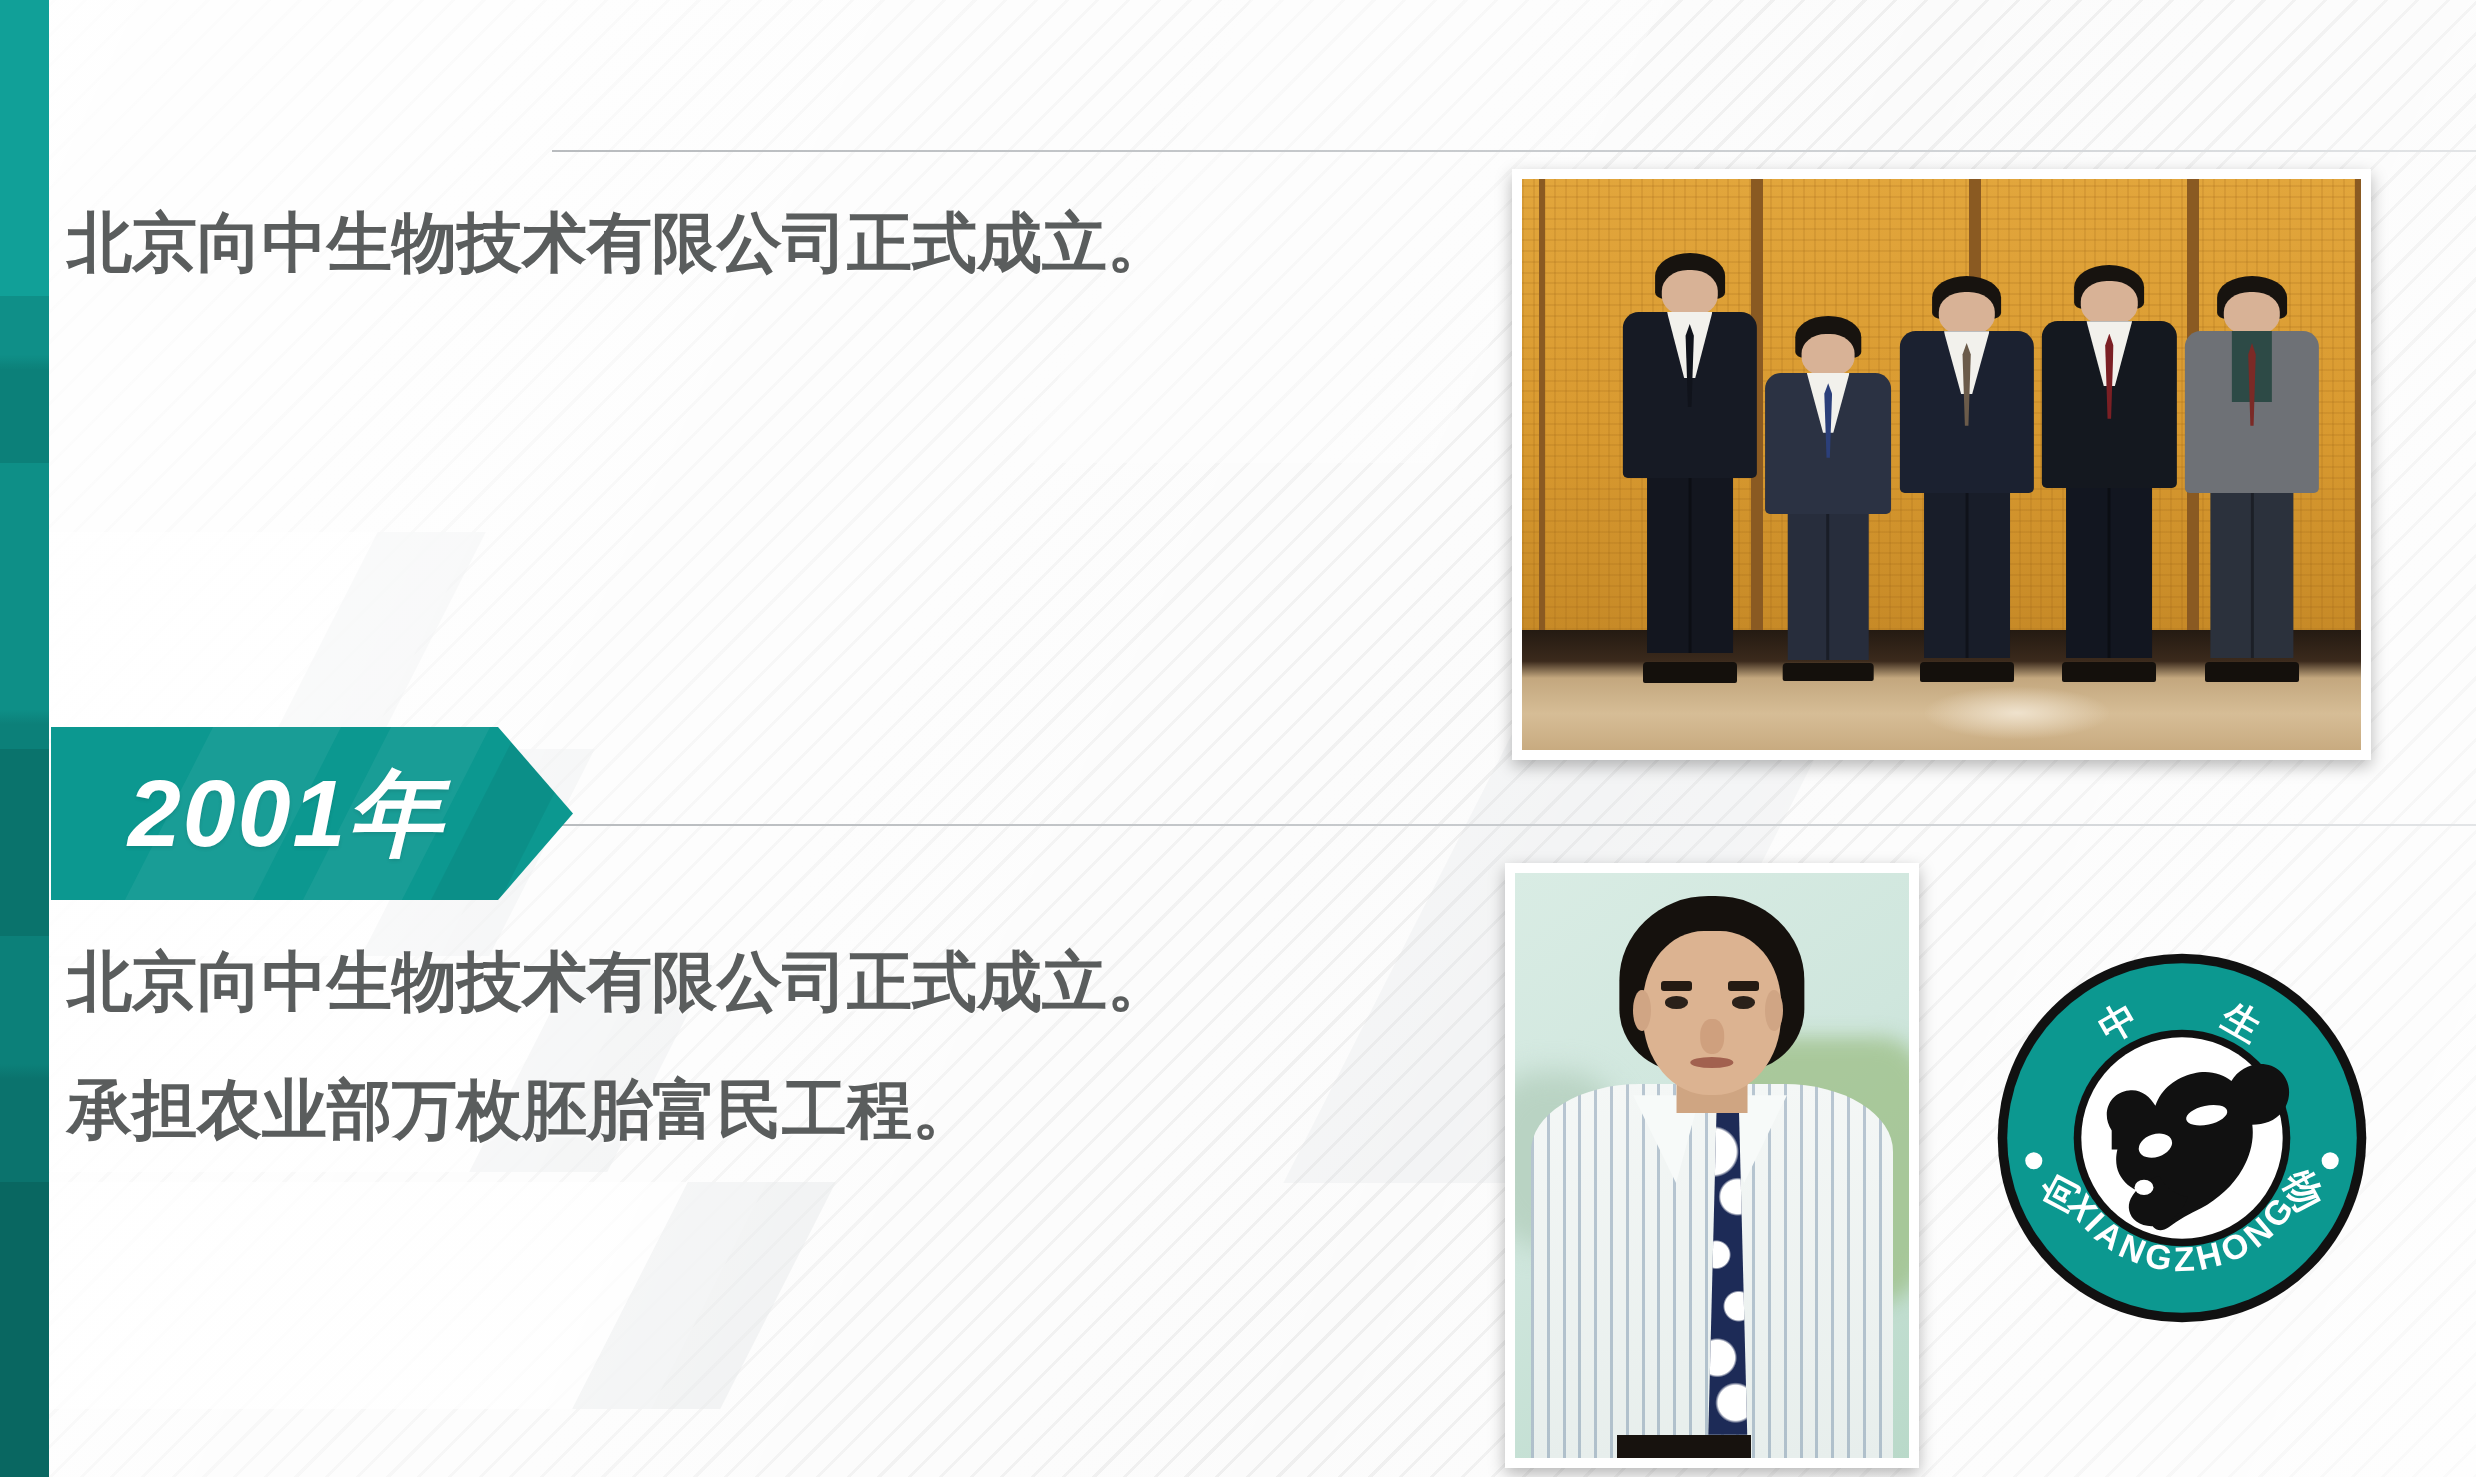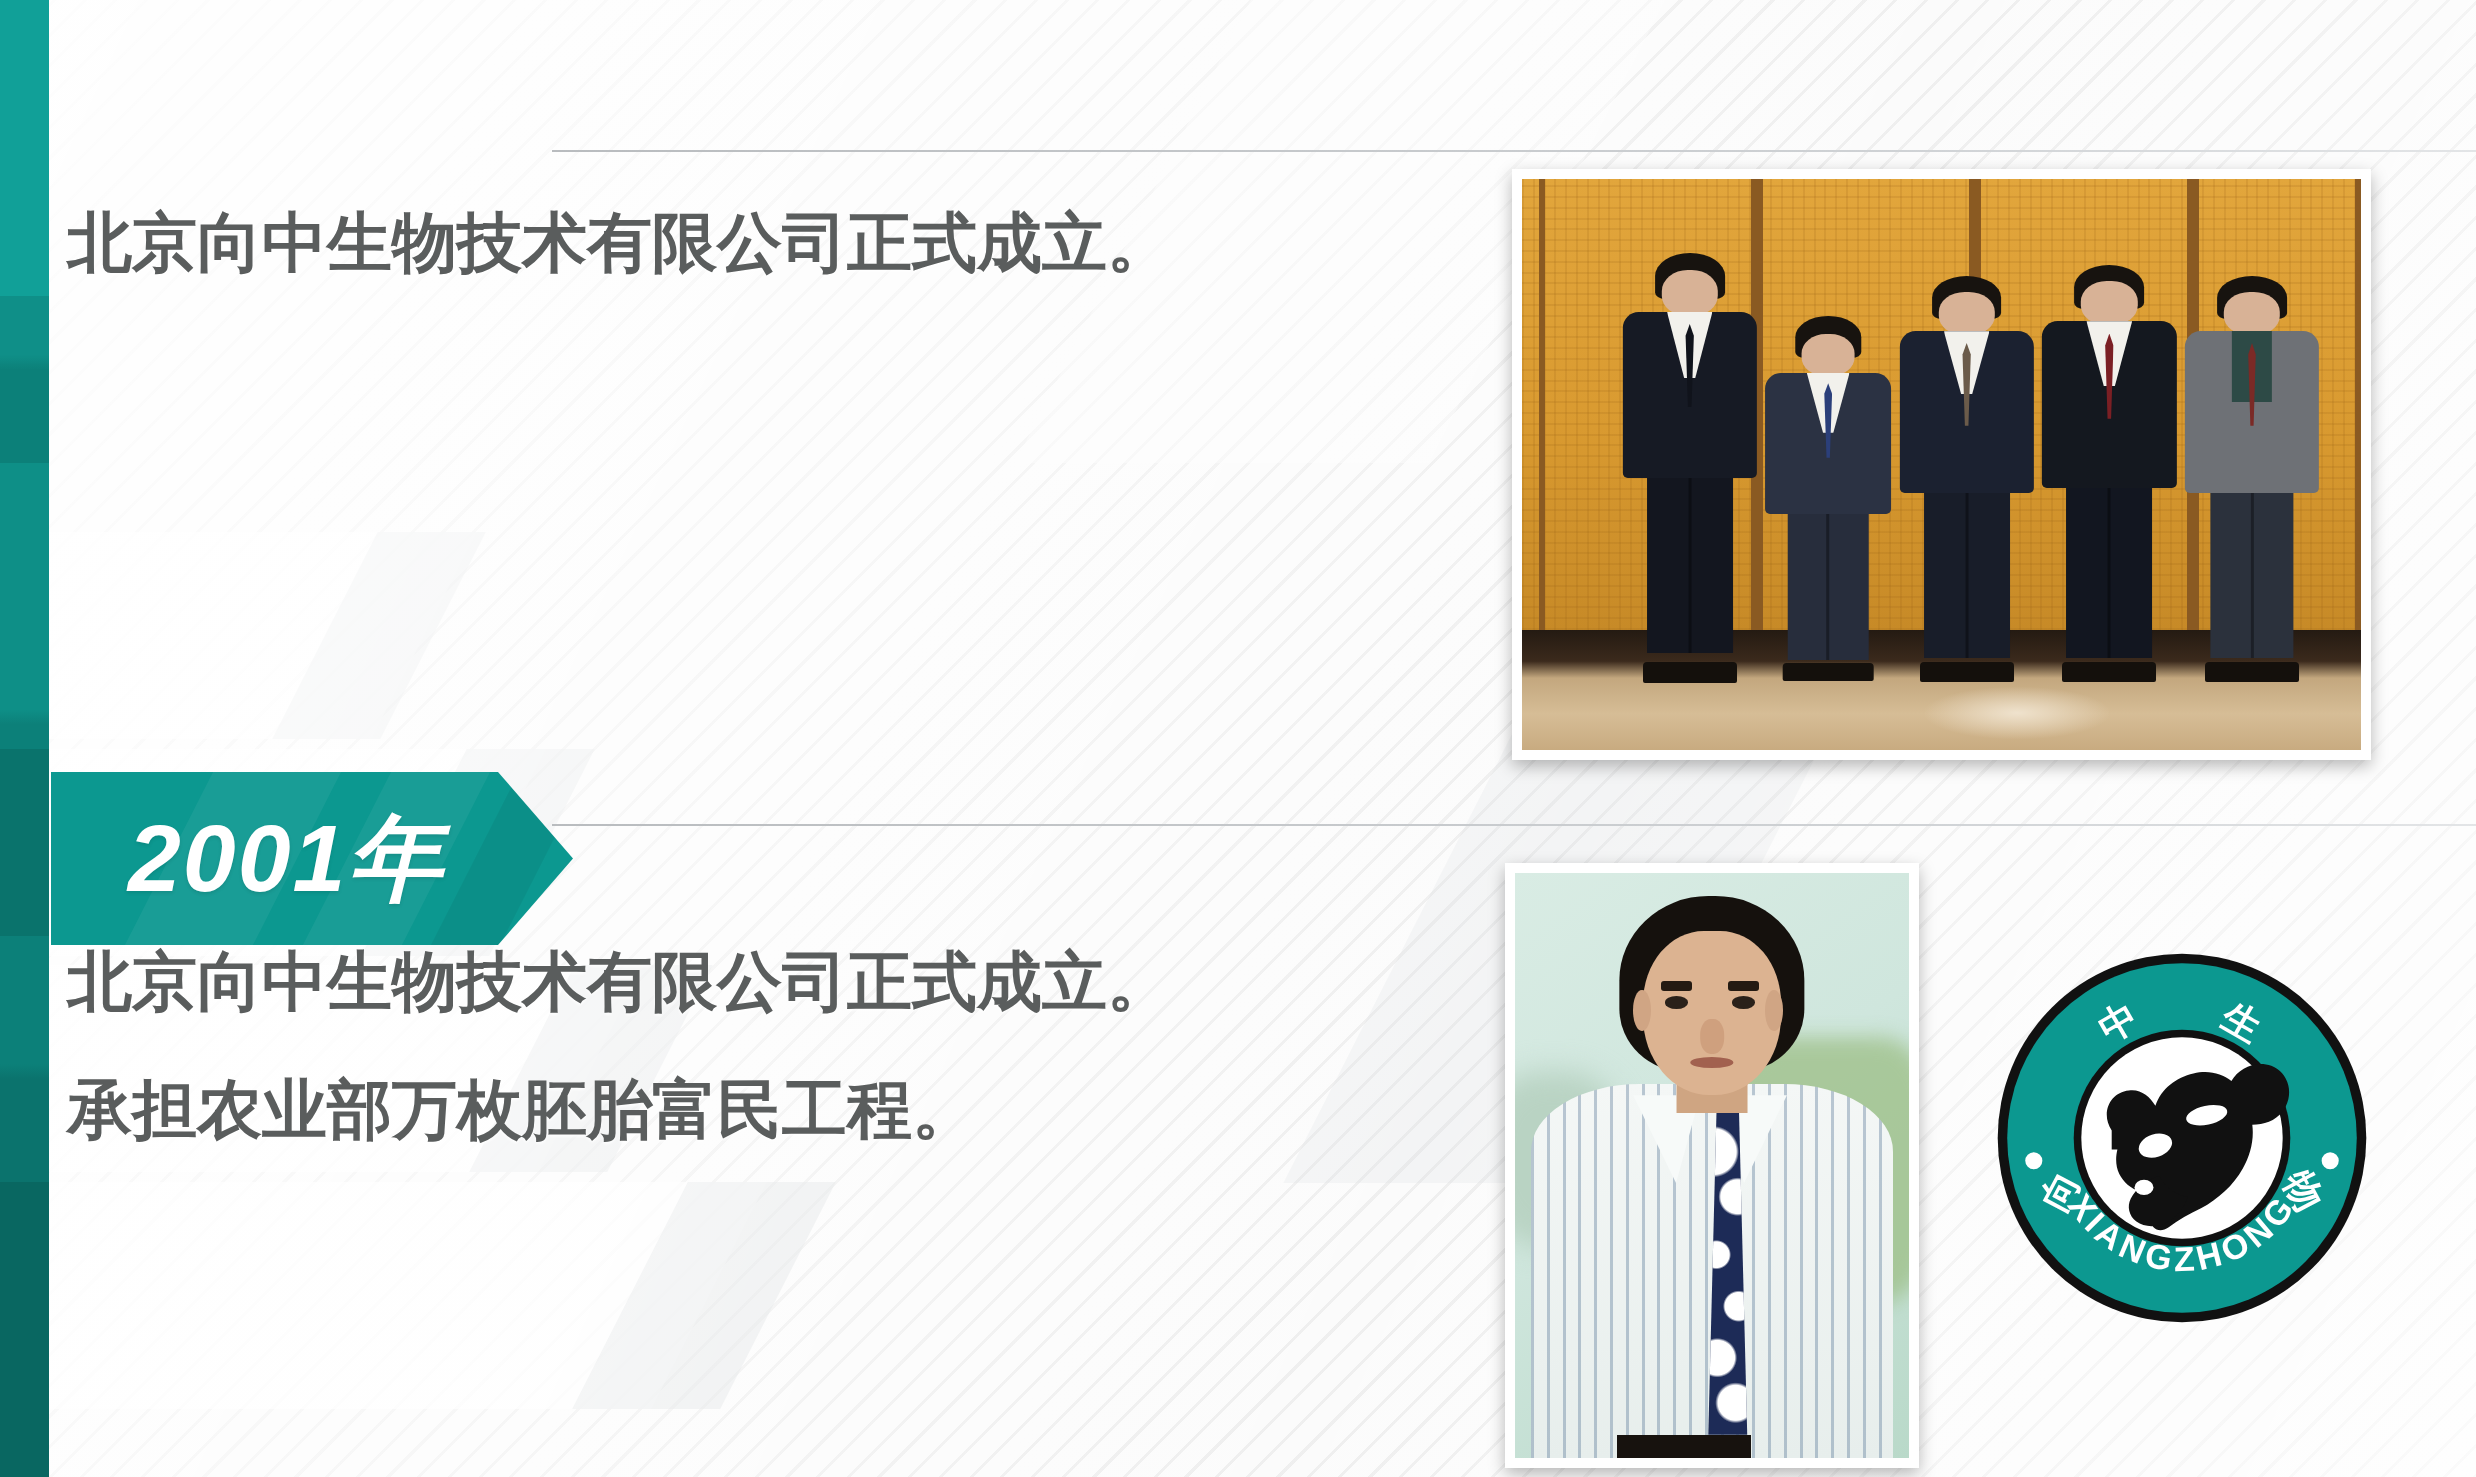--- a/index.html
+++ b/index.html
@@ -271,21 +271,21 @@
         <div class="shirt" style="top:14%;width:30%;height:18%;background:#2d4a46;clip-path:none;"></div>
         <div class="tie" style="top:17%;width:10%;height:21%;background:#7b2a26;"></div>
         <div class="legs" style="top:55%;width:62%;height:42%;background:#2b313c;"></div>
         <div class="shoes" style="bottom:-3%;width:70%;height:5%;"></div>
       </div>
     </div>
   </div>
 
   <div class="banner-rule" style="left:552px;top:824px;width:1931px;"></div>
 
-  <div class="banner-wrap" style="left:51px;top:772px;width:522px;height:173px;">
+  <div class="banner-wrap" style="left:51px;top:727px;width:522px;height:173px;">
     <div class="banner">
       <div class="sheen" style="left:118px;width:128px;"></div>
       <div class="sheen" style="left:296px;width:99px;"></div>
       <div class="sheen2" style="left:424px;width:69px;"></div>
       <span class="year-text">2001年</span>
     </div>
   </div>
 
   <div class="body-line" style="left:67px;top:948px;">北京向中生物技术有限公司正式成立。</div>
 

